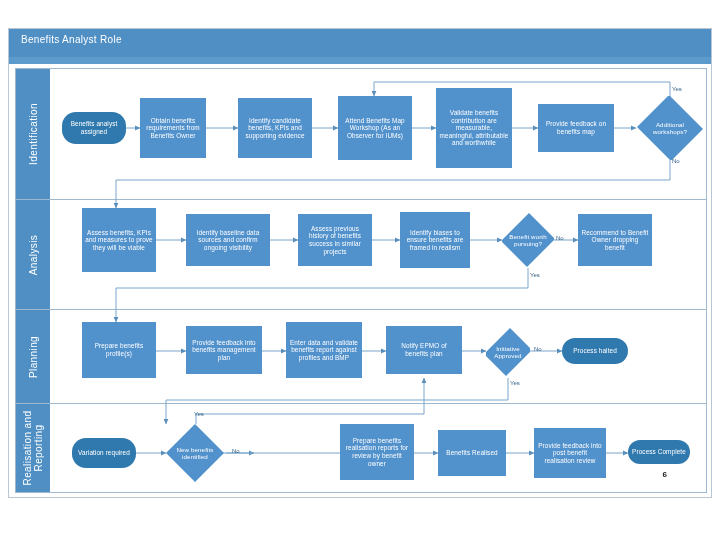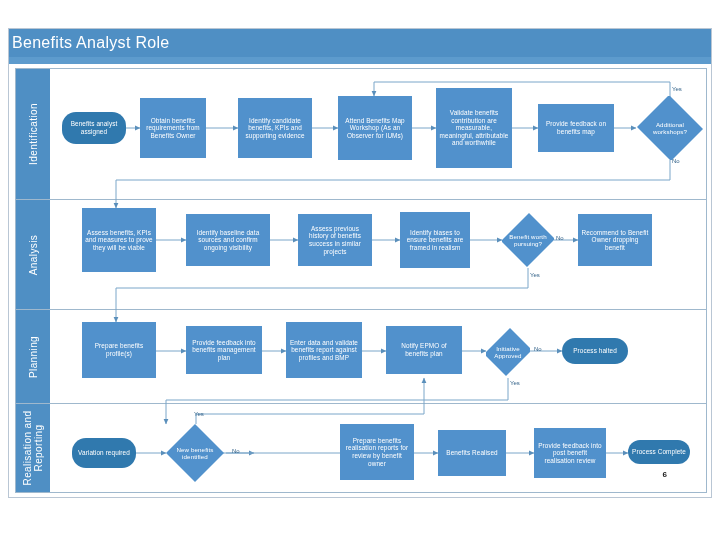--- a/index.html
+++ b/index.html
@@ -17,22 +17,22 @@
     background:#ffffff;
     border:1px solid #b9c6d4;
     box-sizing:border-box;
   }
   .title-bar{
     position:absolute;left:0;top:0;width:100%;height:28px;
     background:#4f8fc4;
     box-sizing:border-box;
   }
   .title-bar .title-text{
-    position:absolute;left:3px;top:5px;
-    color:#ffffff;font-size:16px;letter-spacing:.3px;
+    position:absolute;left:12px;top:5px;
+    color:#ffffff;font-size:10px;letter-spacing:.3px;
     white-space:nowrap;
   }
   .title-underline{
     position:absolute;left:0;top:28px;width:100%;height:7px;
     background:#5d9bcd;
   }
 
   
   .lanes{
     position:absolute;left:6px;top:39px;width:692px;height:425px;

